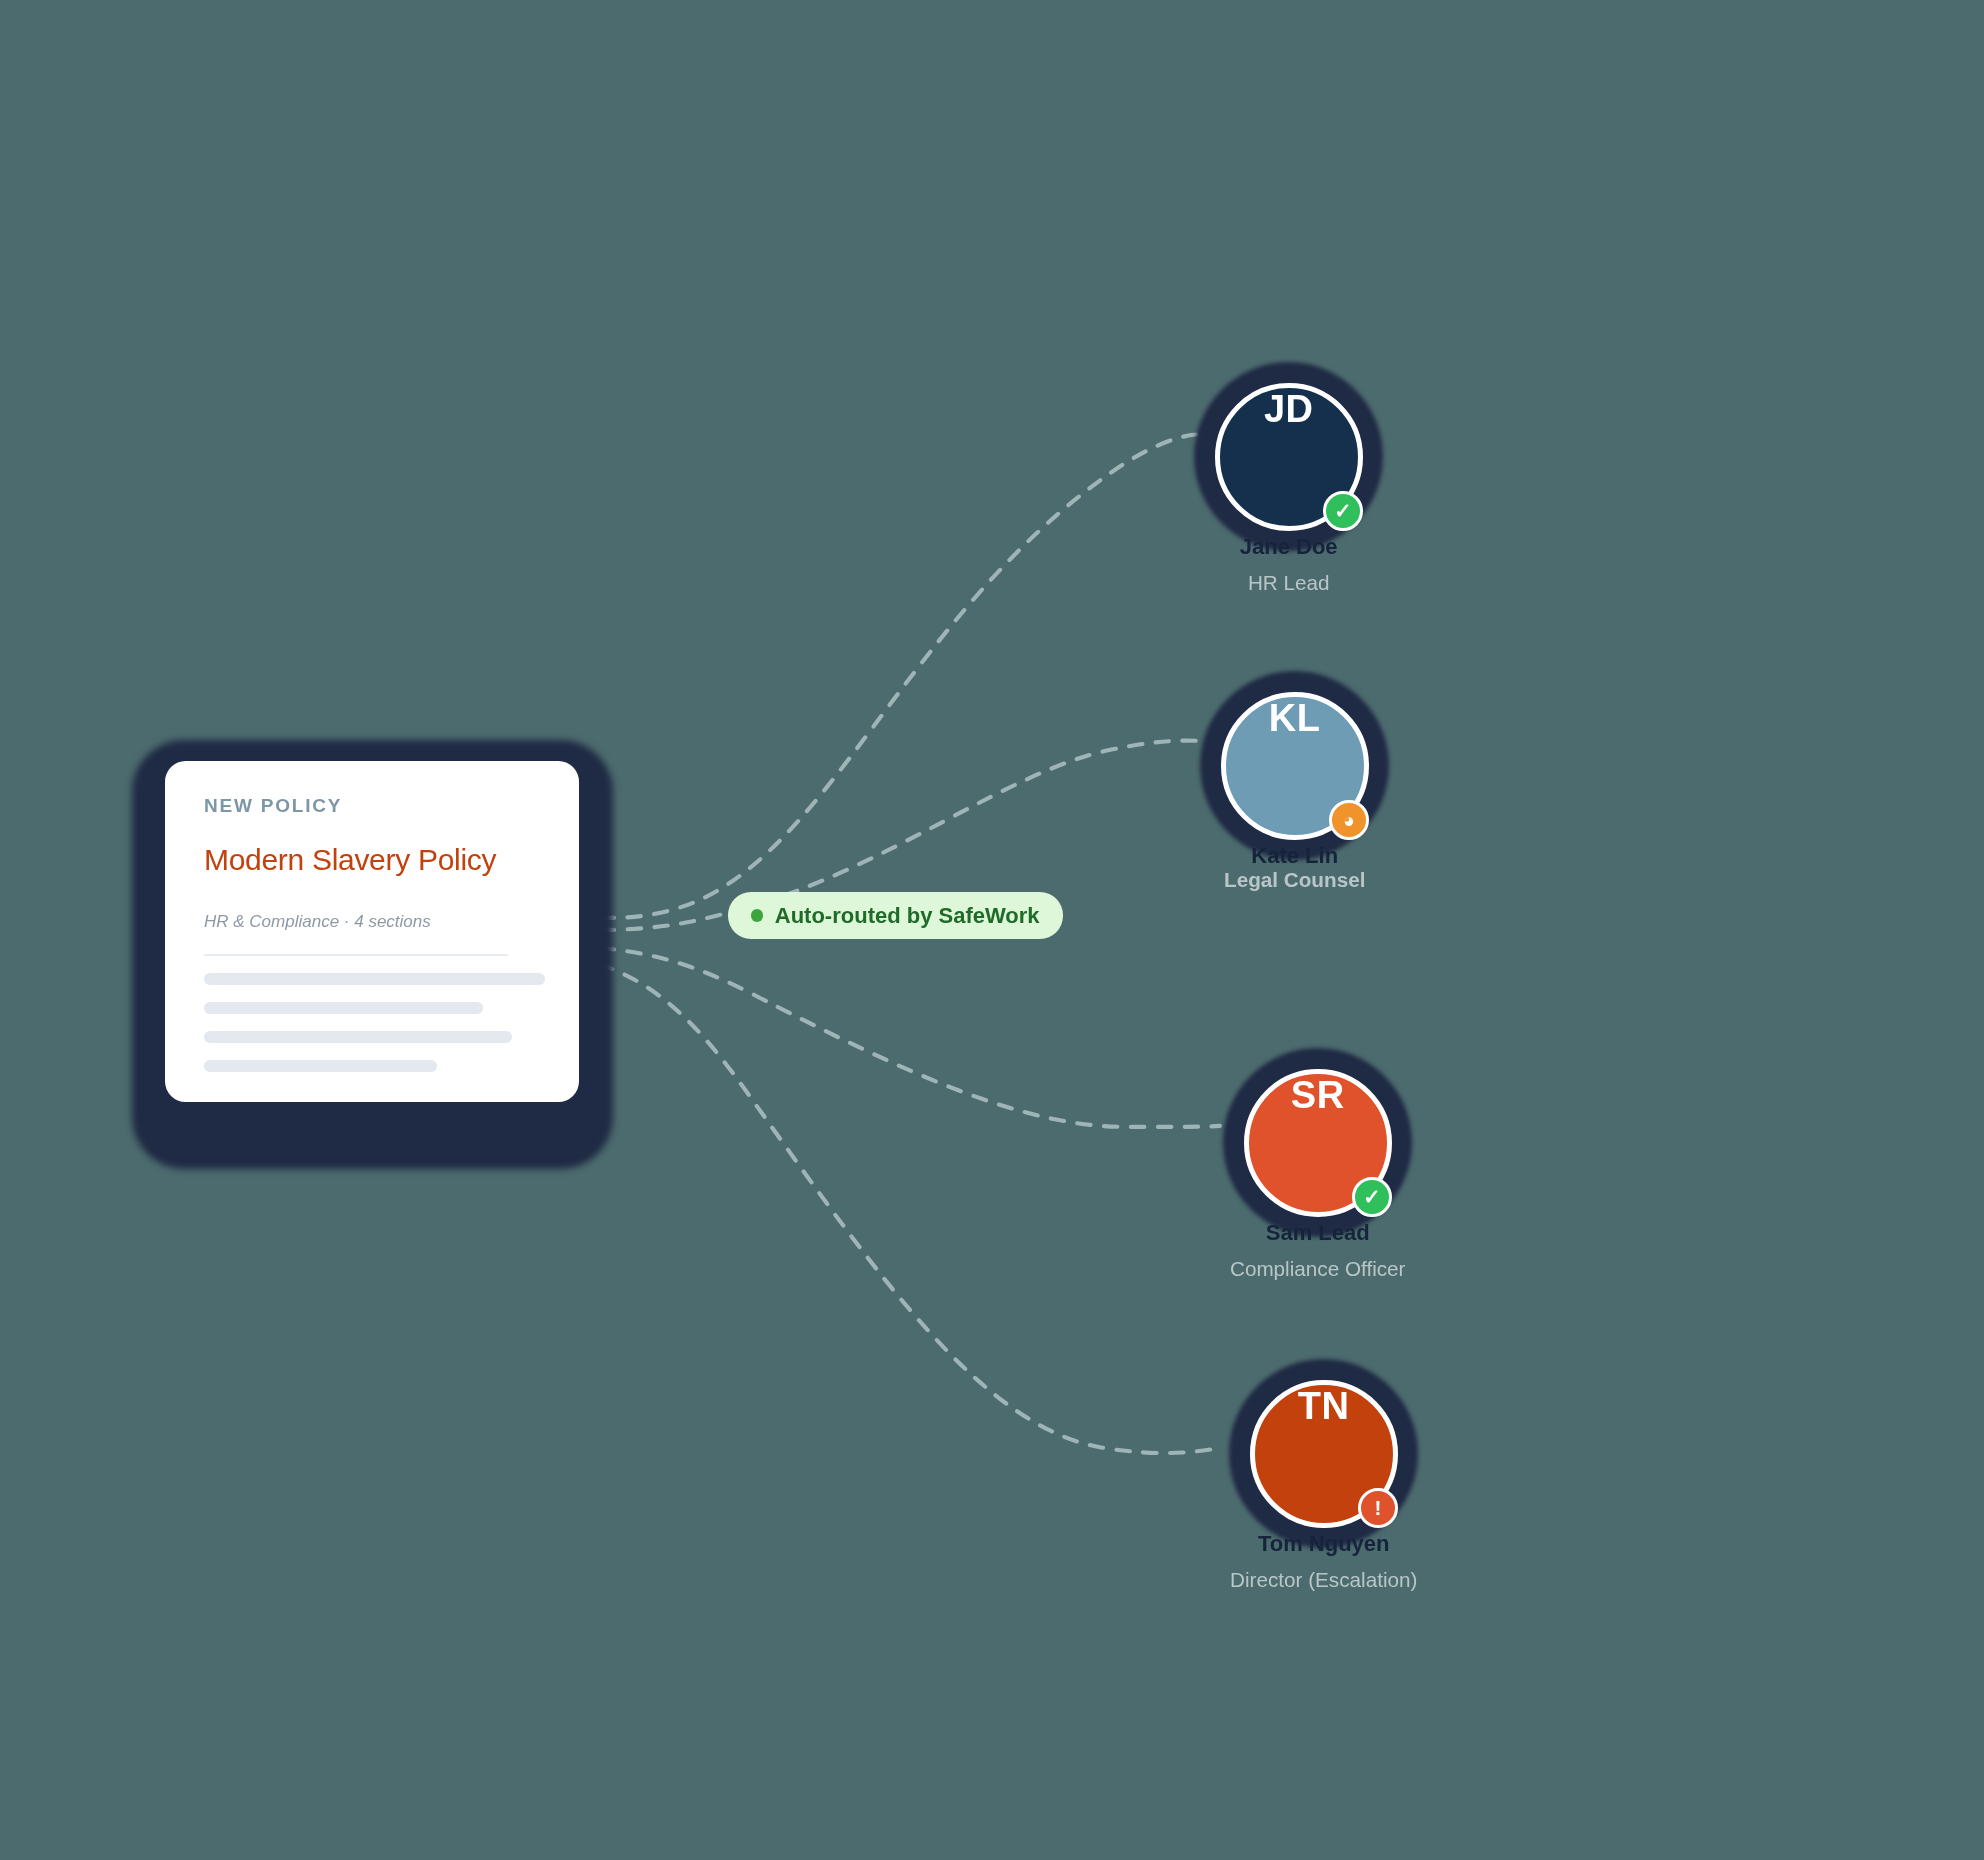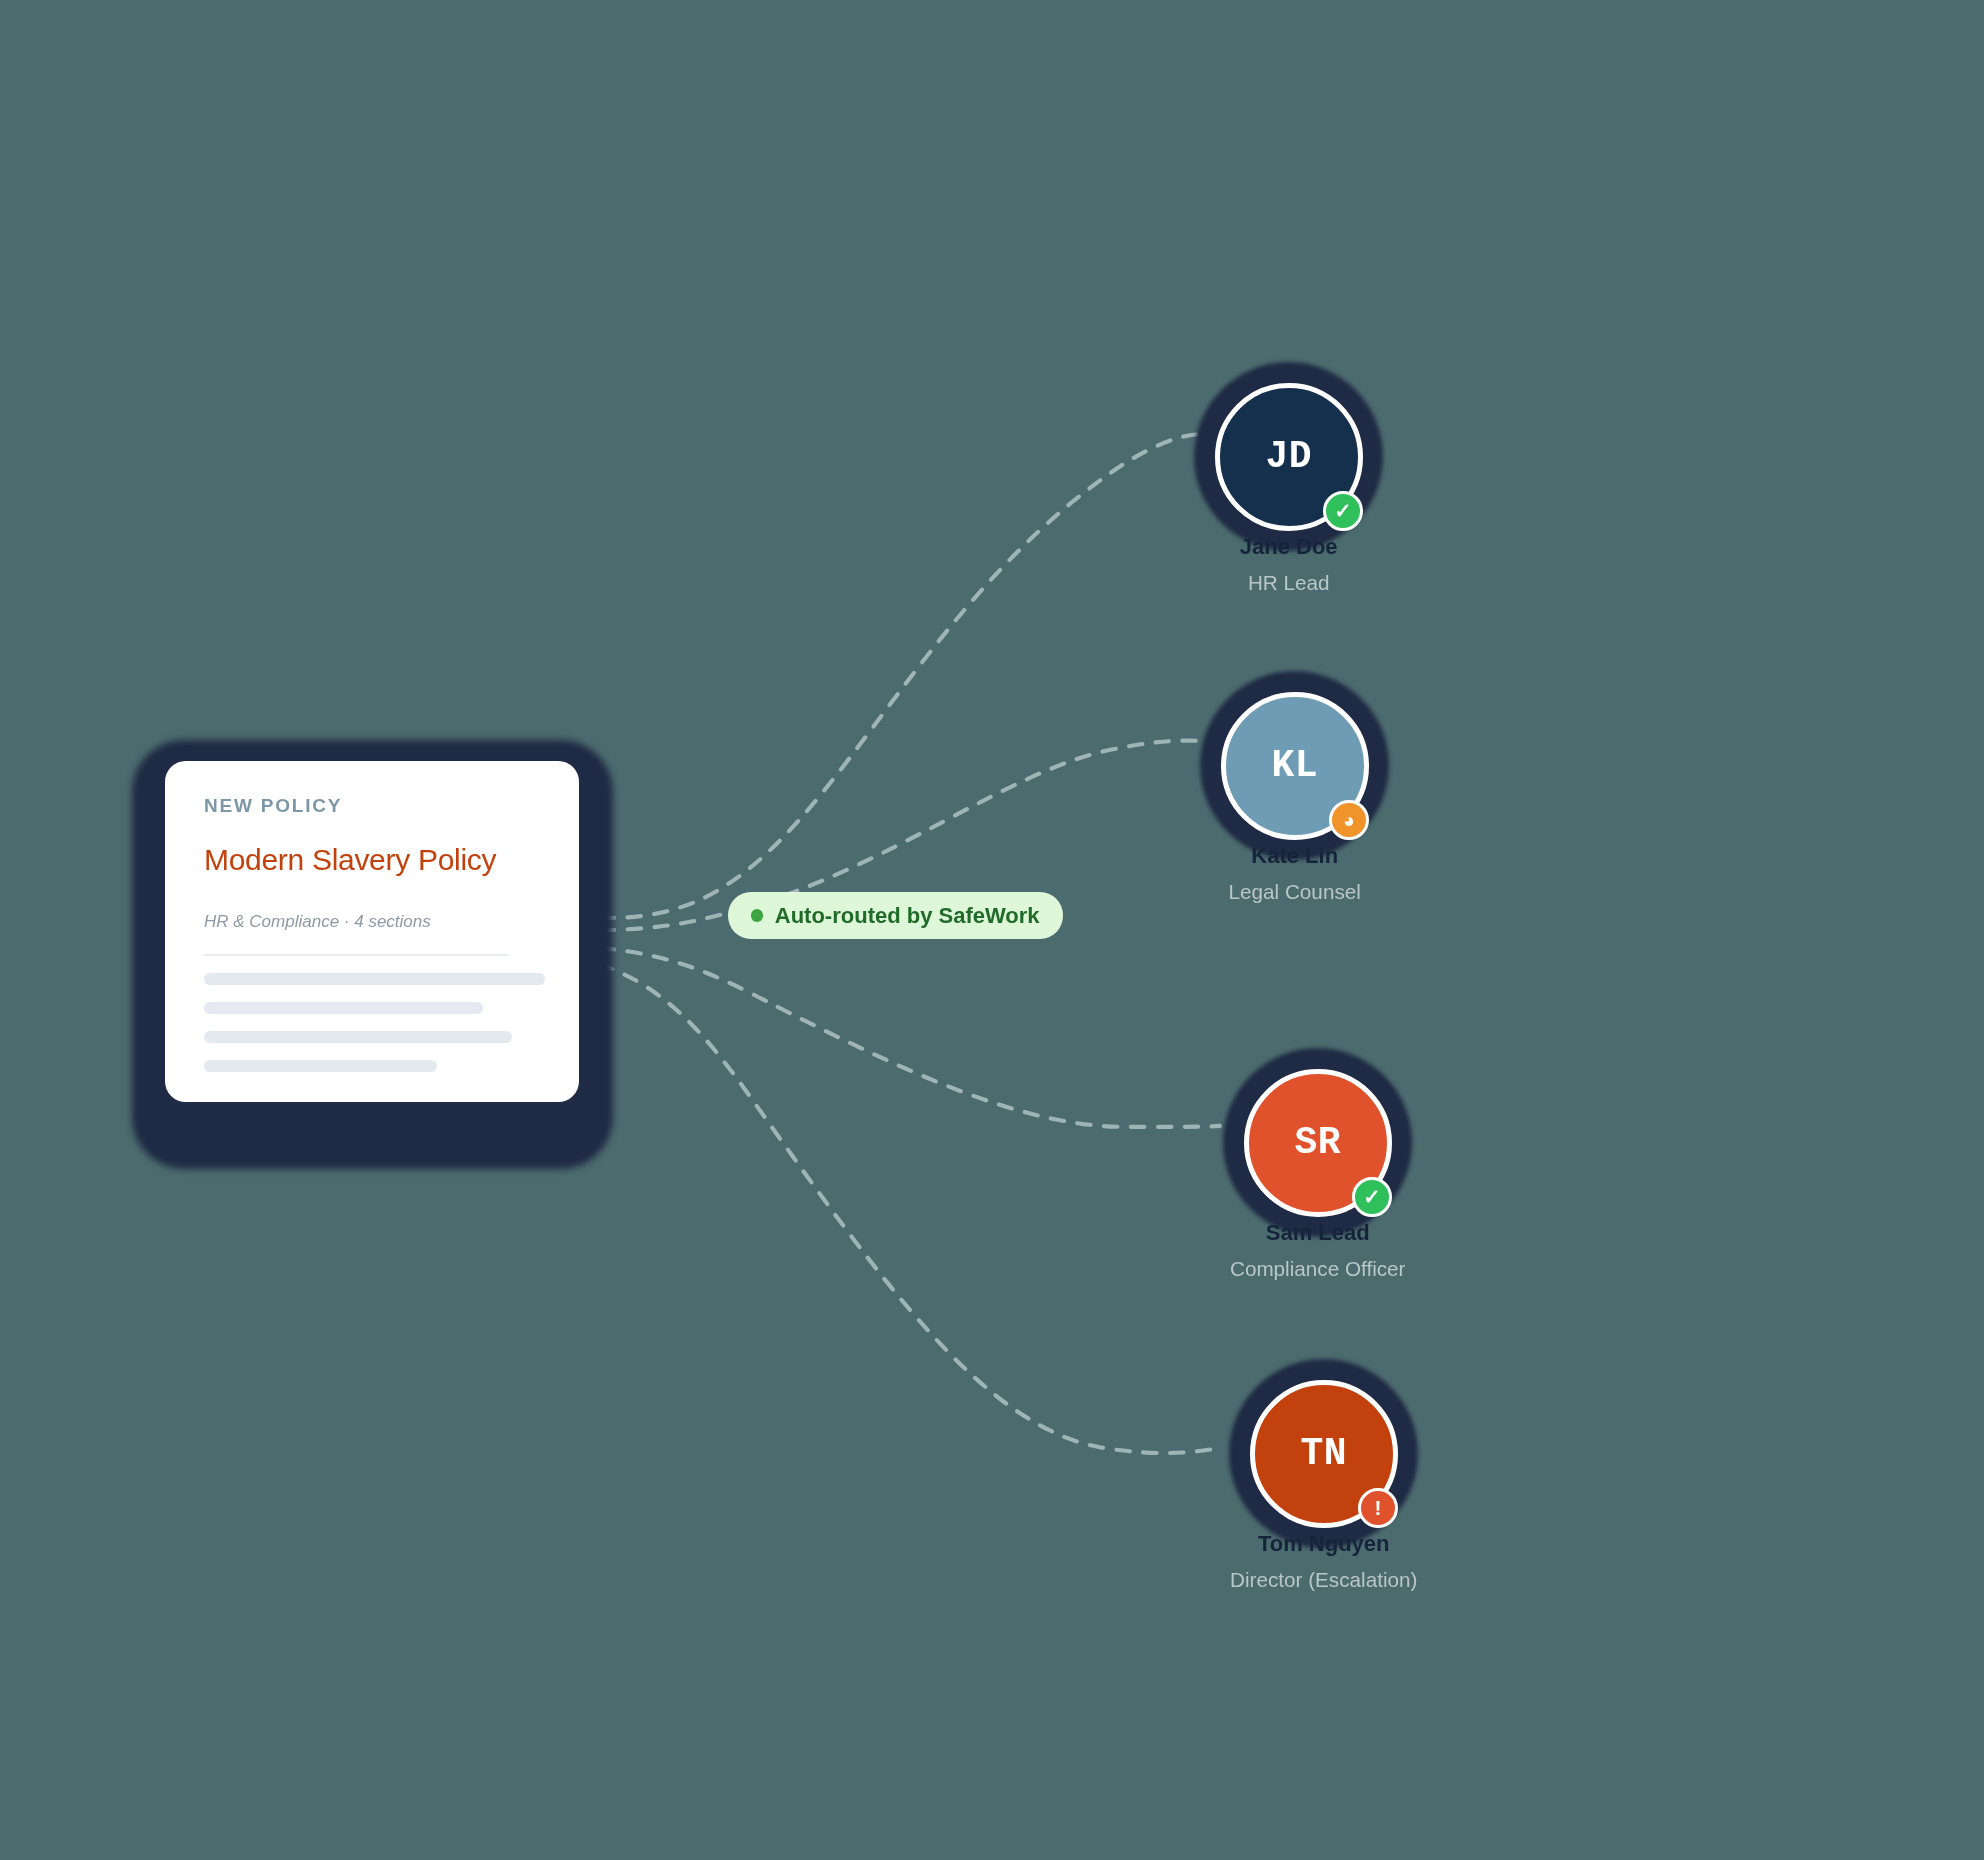--- a/index.html
+++ b/index.html
@@ -127,26 +127,25 @@
     border-radius: 50%;
     background: #1f2a44;
     filter: blur(2.1px);
   }
   .avatar {
     position: absolute;
     border-radius: 50%;
     border: 5.7px solid #ffffff;
     box-sizing: border-box;
     display: flex;
-    align-items: center;
+    align-items: flex-start;
     justify-content: center;
     color: #ffffff;
     font-weight: bold;
     letter-spacing: 0.5px;
-    font-family: Liberation Mono, monospace;
   }
   .badge {
     position: absolute;
     border-radius: 50%;
     border: 3.1px solid #ffffff;
     box-sizing: border-box;
     display: flex;
     align-items: center;
     justify-content: center;
     color: #ffffff;
@@ -211,21 +210,21 @@
     <div class="person-role" style="left:-8.8px; top:209px; width:207px;">HR Lead</div>
   </div>
 
   <div class="node" style="left:1200px; top:671px;">
     <div class="ring" style="left:0; top:0; width:189px; height:189px;"></div>
     <div class="avatar" style="left:20.7px; top:20.7px; width:148px; height:148px; background:#6e9cb4; font-size:38px;">
       <span>KL</span>
     </div>
     <div class="badge" style="left:129px; top:129px; width:40px; height:40px; background:#f0932b; font-size:19.6px;">◕</div>
     <div class="person-name" style="left:-8.8px; top:172px; width:207px;">Kate Lin</div>
-    <div class="person-role" style="left:-8.8px; top:209px; width:207px;">Legal Counsel</div>
+    <div class="person-role" style="left:-8.8px; top:197px; width:207px;font-weight:bold;">Legal Counsel</div>
   </div>
 
   <div class="node" style="left:1223px; top:1048px;">
     <div class="ring" style="left:0; top:0; width:189px; height:189px;"></div>
     <div class="avatar" style="left:20.7px; top:20.7px; width:148px; height:148px; background:#e0522c; font-size:38px;">
       <span>SR</span>
     </div>
     <div class="badge" style="left:129px; top:129px; width:40px; height:40px; background:#2fbf5b; font-size:20.7px;">✓</div>
     <div class="person-name" style="left:-8.8px; top:172px; width:207px;">Sam Lead</div>
     <div class="person-role" style="left:-8.8px; top:209px; width:207px;">Compliance Officer</div>

